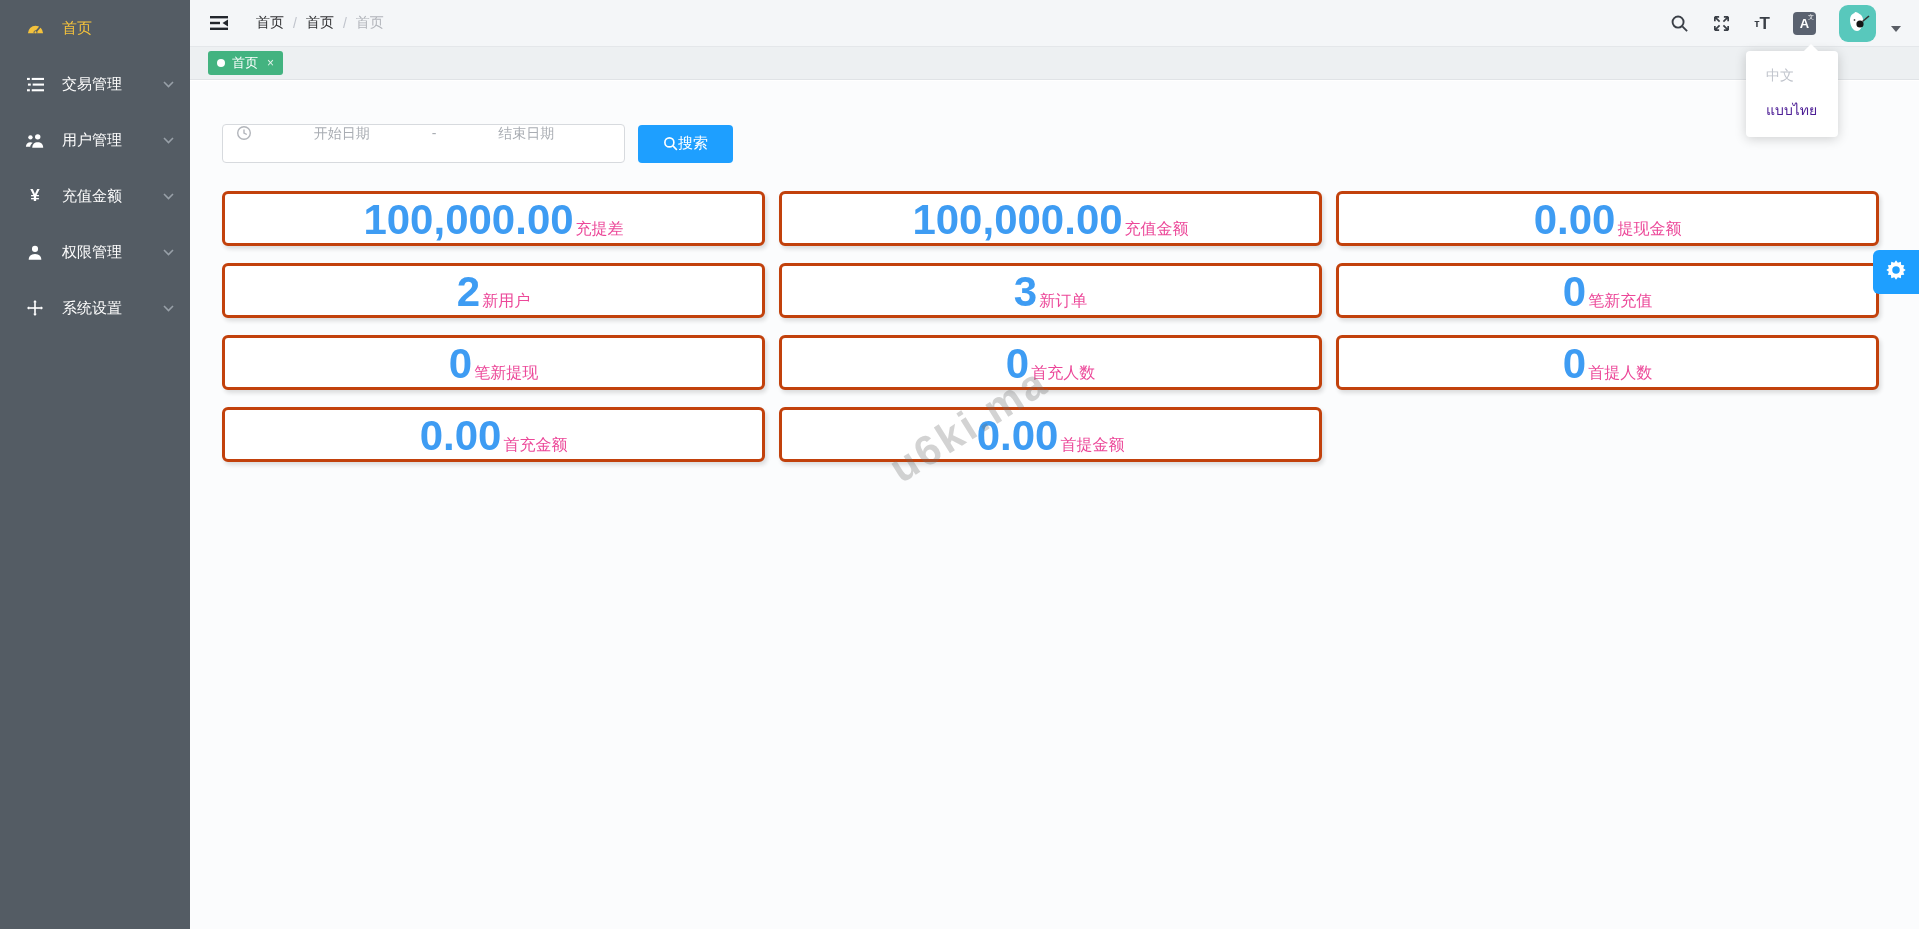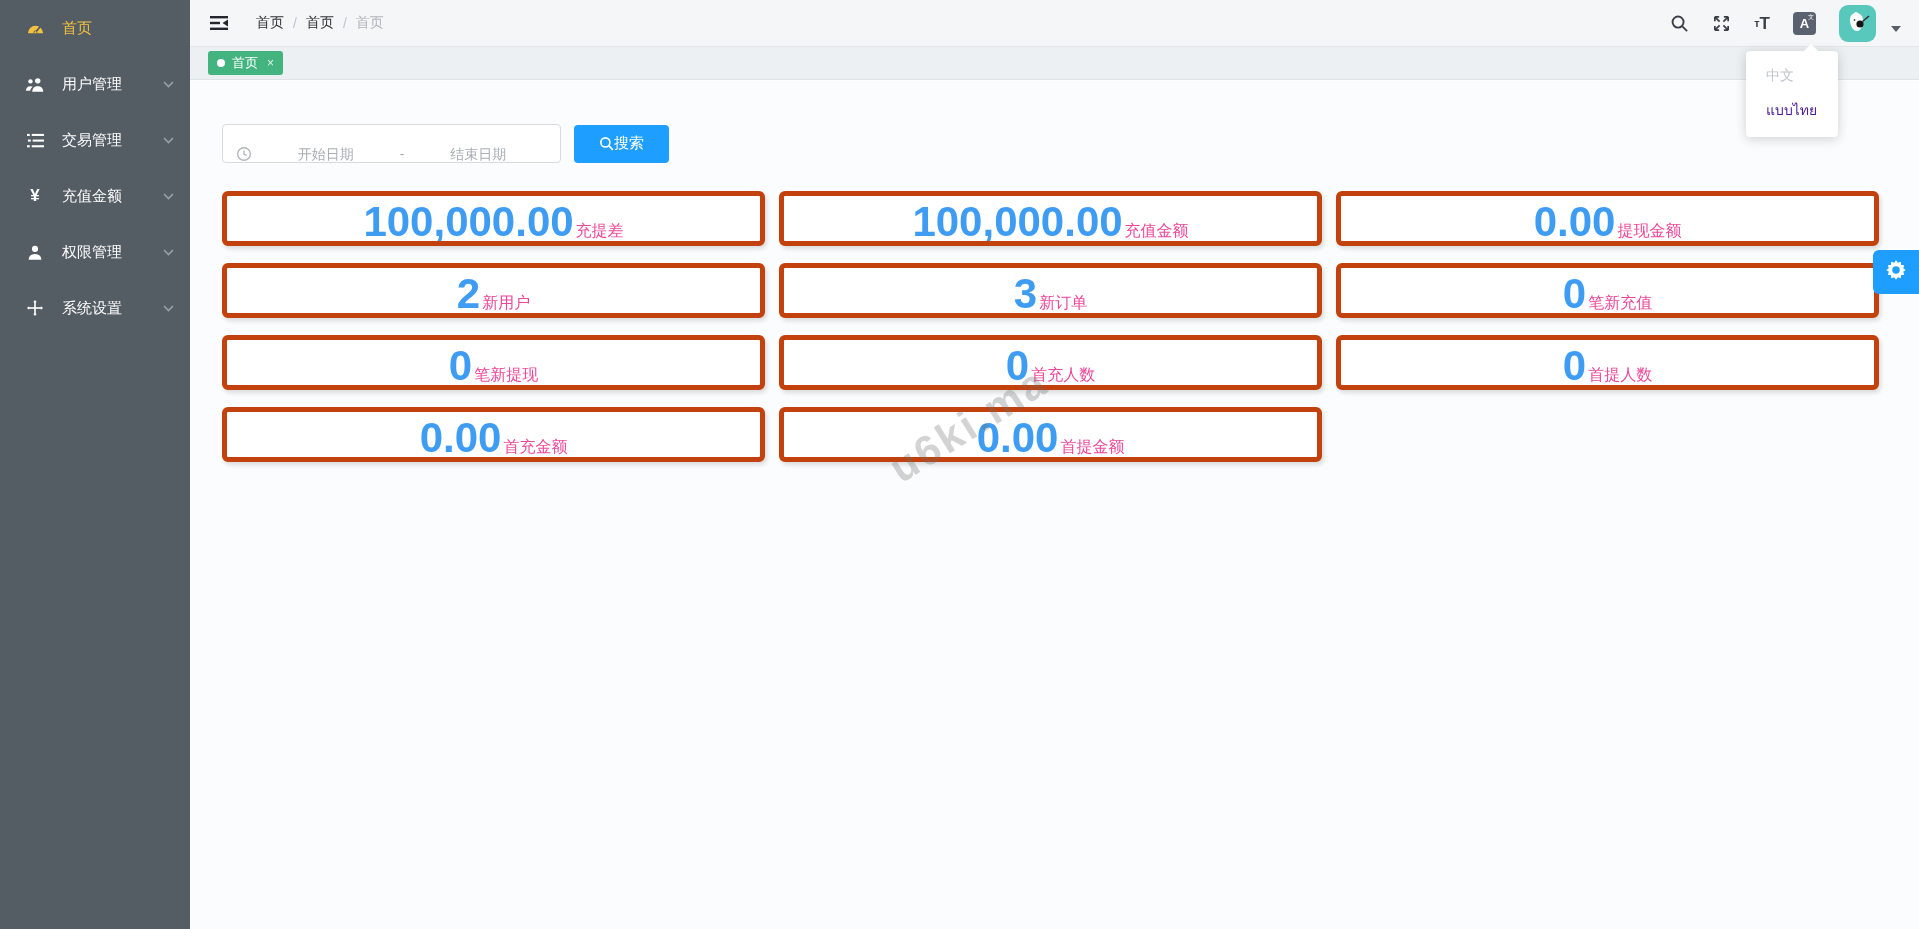--- a/index.html
+++ b/index.html
@@ -45,37 +45,37 @@
     display:flex; align-items:center; padding:0 18px; }
   .tab-tag { display:inline-flex; align-items:center; gap:7px; background:#43b380;
     color:#fff; font-size:13px; height:24px; padding:0 9px; border-radius:3px; cursor:pointer; }
   .tab-tag .dot { width:8px; height:8px; border-radius:50%; background:#fff; }
   .tab-tag .x { font-size:12px; opacity:.85; cursor:pointer; margin-left:2px; }
 
   .content { position:absolute; top:81px; left:0; right:0; bottom:0; background:#fbfcfd; }
 
   
   .filters { display:flex; align-items:center; gap:13px; margin:43px 40px 0 32px; }
-  .daterange { width:339px; height:39px; background:#fff; border:1px solid #d7dade;
-    border-radius:4px; display:flex; align-items:flex-end; padding:0 12px 0 13px; }
+  .daterange { width:403px; height:39px; background:#fff; border:1px solid #d7dade;
+    border-radius:4px; display:flex; align-items:flex-start; padding:0 12px 0 13px; }
   .daterange .clock { color:#b2b5bb; display:flex; margin-right:4px; }
   .daterange input { border:none; outline:none; flex:1; min-width:0; text-align:center;
     font-size:14px; color:#606266; background:transparent;
     font-family:"Liberation Sans","DejaVu Sans",sans-serif; }
   .daterange input::placeholder { color:#a9adb3; }
   .daterange .dash { color:#a9adb3; font-size:14px; padding:0 4px; }
   .btn { height:38px; background:#1e9fff; color:#fff; border:none; border-radius:4px;
     font-size:15px; padding:0 25px; cursor:pointer; display:inline-flex; align-items:center;
     font-family:"Liberation Sans","DejaVu Sans",sans-serif; }
   .btn svg { display:block; }
 
   
   .cards { display:grid; grid-template-columns:repeat(3,1fr); column-gap:14px; row-gap:17px;
     margin:28px 40px 0 32px; }
-  .card { height:55px; background:#fff; border:5px solid #c2410c; border-radius:6px;
+  .card { height:55px; background:#fff; border:3px solid #c2410c; border-radius:6px;
     box-shadow:2px 3px 4px rgba(0,0,0,.13); display:flex; justify-content:center;
     align-items:baseline; overflow:hidden; }
   .card .num { font-size:42px; font-weight:bold; color:#3e9cf3; line-height:52px; letter-spacing:0; }
   .card .lbl { font-size:16px; color:#ec4899; margin-left:2px; }
 
   
   .watermark { position:absolute; left:690px; top:320px; transform:rotate(-32deg);
     font-size:42px; font-weight:600; color:rgba(110,110,110,.30); letter-spacing:3px;
     pointer-events:none; }
 
@@ -107,46 +107,46 @@
         </span>
     <span class="s-label">首页</span>
     <span class="chev" style="visibility: hidden;">
       <svg width="11" height="7" viewBox="0 0 11 7">
             <polyline points="1,1 5.5,5.5 10,1" fill="none" stroke="#98a0a8" stroke-width="1.6"></polyline>
           </svg>
     </span>
   </div>
       <div class="side-item">
     <span class="s-icon">
-          <svg width="20" height="17" viewBox="0 0 22 18" fill="currentColor">
-            <circle cx="14" cy="5" r="3"></circle>
-            <path d="M8 17c0-4 2.5-6 6-6s6 2 6 6z"></path>
-            <circle cx="6" cy="5.5" r="2.4"></circle>
-            <path d="M1 16c0-3.4 2-5.2 5-5.2 1 0 1.8.2 2.5.6-1.8 1.2-2.6 2.8-2.8 4.6z"></path>
-          </svg>
-        </span>
-    <span class="s-label">用户管理</span>
-    <span class="chev">
-      <svg width="11" height="7" viewBox="0 0 11 7">
-            <polyline points="1,1 5.5,5.5 10,1" fill="none" stroke="#98a0a8" stroke-width="1.6"></polyline>
-          </svg>
-    </span>
-  </div>
-      <div class="side-item">
-    <span class="s-icon">
           <svg width="19" height="17" viewBox="0 0 20 18" fill="currentColor">
             <rect x="1" y="2" width="3" height="2.2"></rect>
             <rect x="6" y="2" width="13" height="2.2"></rect>
             <rect x="2" y="8" width="3" height="2.2"></rect>
             <rect x="7" y="8" width="12" height="2.2"></rect>
             <rect x="1" y="14" width="3" height="2.2"></rect>
             <rect x="6" y="14" width="13" height="2.2"></rect>
           </svg>
         </span>
     <span class="s-label">交易管理</span>
+    <span class="chev">
+      <svg width="11" height="7" viewBox="0 0 11 7">
+            <polyline points="1,1 5.5,5.5 10,1" fill="none" stroke="#98a0a8" stroke-width="1.6"></polyline>
+          </svg>
+    </span>
+  </div>
+      <div class="side-item">
+    <span class="s-icon">
+          <svg width="20" height="17" viewBox="0 0 22 18" fill="currentColor">
+            <circle cx="14" cy="5" r="3"></circle>
+            <path d="M8 17c0-4 2.5-6 6-6s6 2 6 6z"></path>
+            <circle cx="6" cy="5.5" r="2.4"></circle>
+            <path d="M1 16c0-3.4 2-5.2 5-5.2 1 0 1.8.2 2.5.6-1.8 1.2-2.6 2.8-2.8 4.6z"></path>
+          </svg>
+        </span>
+    <span class="s-label">用户管理</span>
     <span class="chev">
       <svg width="11" height="7" viewBox="0 0 11 7">
             <polyline points="1,1 5.5,5.5 10,1" fill="none" stroke="#98a0a8" stroke-width="1.6"></polyline>
           </svg>
     </span>
   </div>
       <div class="side-item">
     <span class="s-icon">
           <span style="font-size:17px;font-weight:bold;">¥</span>
         </span>

